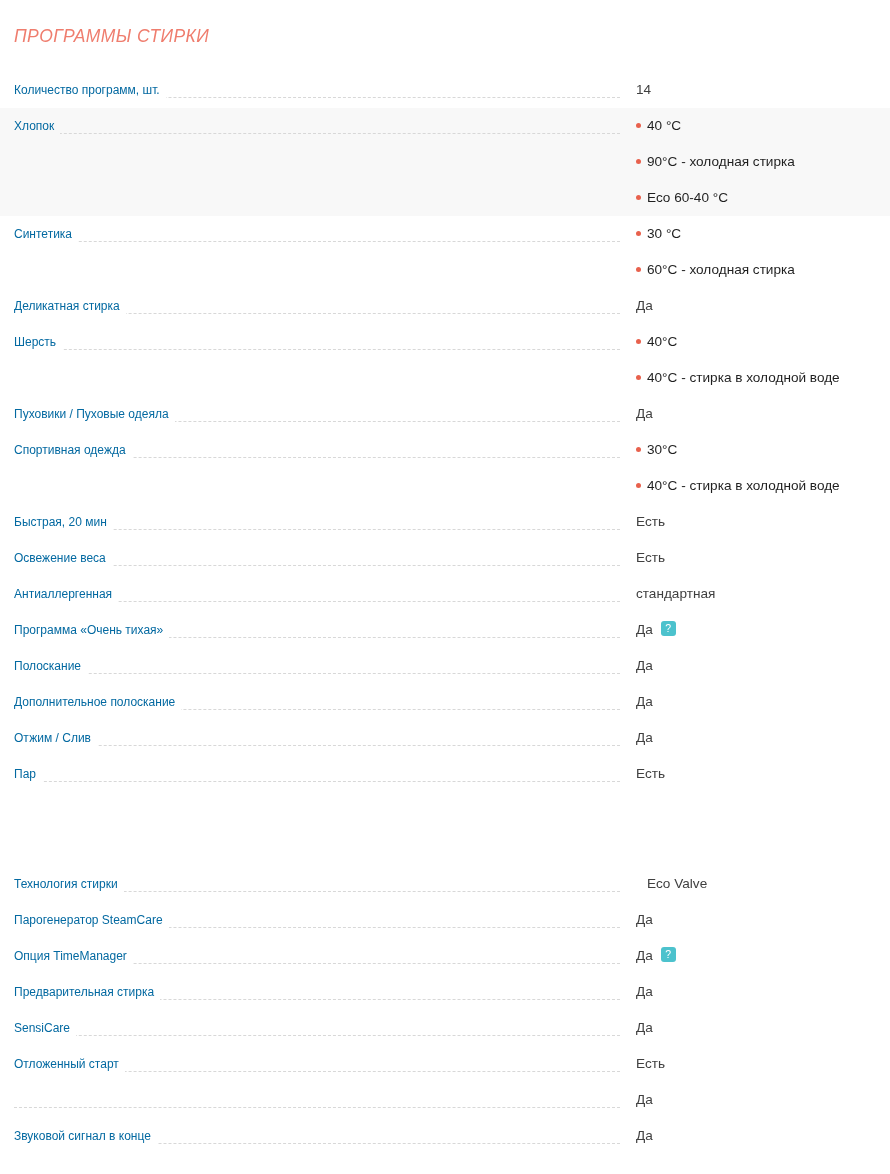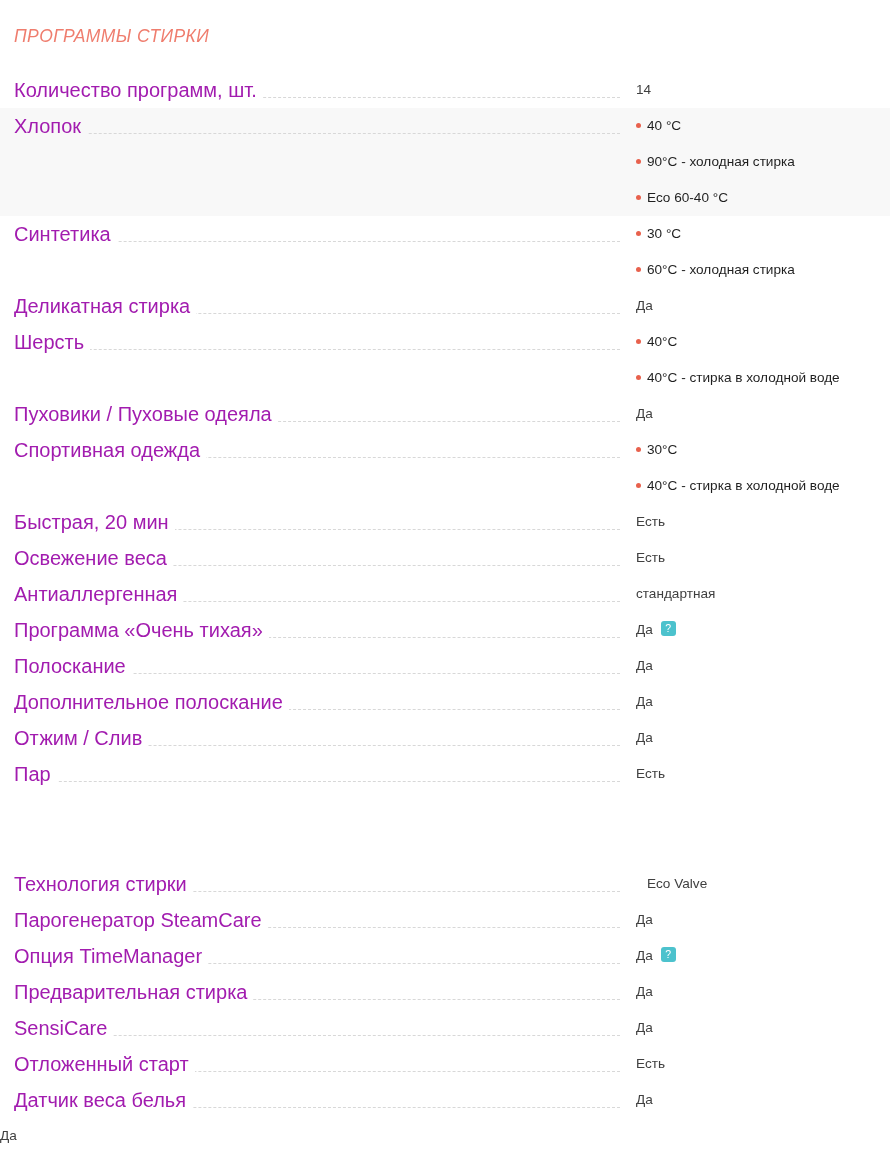--- a/index.html
+++ b/index.html
@@ -63,23 +63,23 @@
     padding-left: 14px;
     padding-right: 0;
     position: relative;
     flex: 0 0 636px;
     min-height: 36px;
     display: flex;
     align-items: flex-start;
   }
 
   .row-label {
-    font-size: 20px;
+    font-size: 12px;
     line-height: 36px;
-    color: #a21caf;
+    color: #0369a1;
     white-space: nowrap;
     background: transparent;
     position: relative;
     z-index: 2;
     padding-right: 6px;
   }
   .spec-row.striped .row-label { background: #f8f8f8; }
   .spec-row:not(.striped) .row-label { background: #ffffff; }
 
   
@@ -335,23 +335,26 @@
           <div class="spec-row" style="height: 36px;">
             <div class="row-label-cell">
               <span class="leader"></span>
               <span class="row-label">Отложенный старт</span>
             </div>
             <div class="row-value-cell"><span class="value-with-badge"><span class="value-text">Есть</span></span></div>
           </div>
           <div class="spec-row" style="height: 36px;">
             <div class="row-label-cell">
               <span class="leader"></span>
-              <span class="row-label">Датчик веса белья</span>
-            </div>
-            <div class="row-value-cell"><span class="value-with-badge"><span class="value-text">Да</span></span></div>
-          </div>
-          <div class="spec-row" style="height: 36px;">
+            </div>
+            <div class="row-value-cell"><span class="value-with-badge"><span class="value-text">Да</span></span></div>
+          </div>
+          <div class="spec-row" style="height: 36px;">
+            <div class="row-label-cell">
+              <span class="leader"></span>
+              <span class="row-label">Звуковой сигнал в конце</span>
+            </div>
             <div class="row-value-cell"><span class="value-with-badge"><span class="value-text">Да</span></span></div>
           </div>
         </div>
       </div>
     </div>
 </div>
 
 </body></html>

